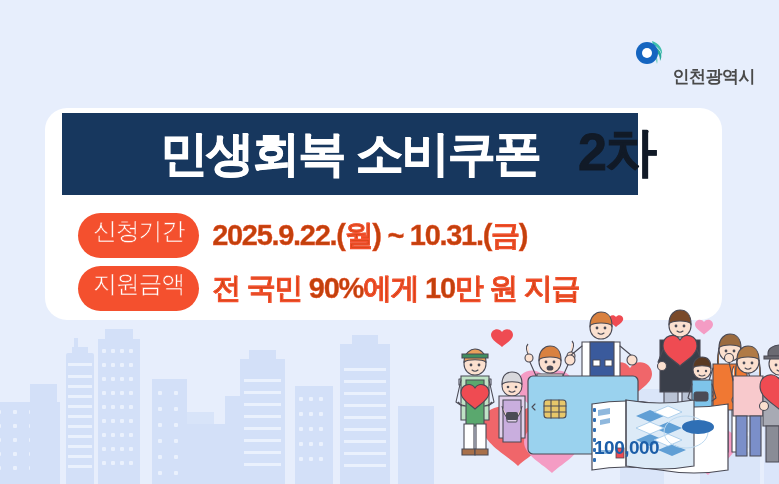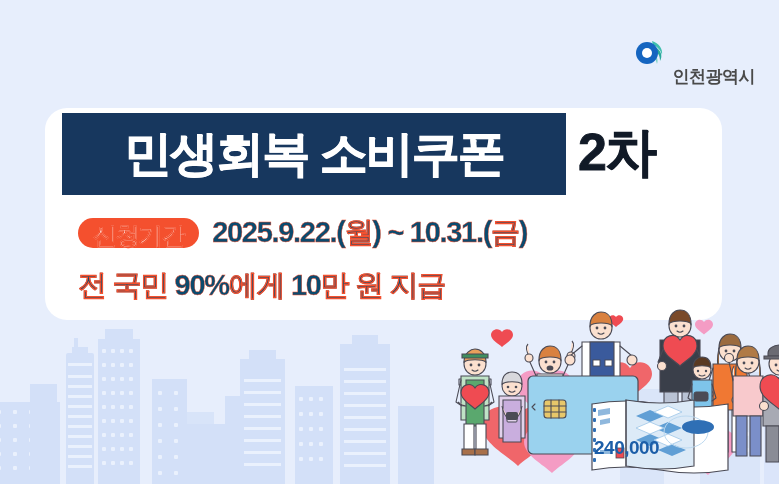--- a/index.html
+++ b/index.html
@@ -55,21 +55,21 @@
   .card {
     position: absolute; left: 45px; top: 108px;
     width: 677px; height: 212px;
     background: #ffffff;
     border-radius: 22px;
   }
 
   
   .navy-block {
     position: absolute; left: 62px; top: 113px;
-    width: 504px; height: 82px;
+    width: 576px; height: 82px;
     background: #17375e;
     display: flex; align-items: center; justify-content: center;
   }
   .navy-title {
     color: #ffffff;
     font-size: 48px; font-weight: 800; letter-spacing: -2px;
     line-height: 1;
     -webkit-text-stroke: 0.8px #ffffff;
   }
   .phase {
@@ -82,28 +82,28 @@
   
   .info-row {
     position: absolute; left: 78px;
     display: flex; align-items: center; gap: 13px;
   }
   .info-row.r1 { top: 213px; }
   .info-row.r2 { top: 266px; }
   .pill {
     background: #f4502e; color: #ffffff;
     border-radius: 999px;
-    padding: 5px 15px 0 15px;
-    font-size: 24px; font-weight: 700; letter-spacing: -1.2px;
+    padding: 5px 15px 15px 15px;
+    font-size: 24px; font-weight: 400; letter-spacing: -1.2px;
     line-height: 1.05;
     -webkit-text-stroke: 0.5px #f4502e;
     white-space: nowrap;
   }
   .info-val {
-    color: #0c4a6e;
+    color: #c2410c;
     font-size: 29px; font-weight: 800; letter-spacing: -1.3px;
     white-space: nowrap;
     -webkit-text-stroke: 0.4px #f4502e;
   }
 
   
   .illus { position: absolute; left: 440px; top: 300px; width: 339px; height: 184px; }
   .illus svg { display: block; }
 
   .voucher-amount {
@@ -319,20 +319,21 @@
   <div class="navy-block">
     <span class="navy-title">민생회복 소비쿠폰</span>
   </div>
   <div class="phase">2차</div>
 
   <div class="info-row r1">
     <span class="pill">신청기간</span>
     <span class="info-val">2025.9.22.(월) ~ 10.31.(금)</span>
   </div>
   <div class="info-row r2">
+    <span class="pill">지원금액</span>
     <span class="info-val">전 국민 90%에게 10만 원 지급</span>
   </div>
 
   <div class="illus">
     <svg width="339" height="184" viewBox="0 0 339 184" aria-hidden="true">
       <defs>
         <style>
           .ol { stroke:#4a4a55; stroke-width:1.1; stroke-linejoin:round; stroke-linecap:round; fill:none; }
           .sk { fill:#fbe0cf; stroke:#4a4a55; stroke-width:1.1; }
         </style>
@@ -538,15 +539,15 @@
         </g>
         <rect x="176" y="148" width="8" height="10" fill="#ef4b52" stroke="#4a4a55" stroke-width="0.8"></rect>
         <rect x="160" y="150" width="12" height="4" fill="#8fb8dd"></rect>
         <path d="M236 108 h44 v8 h-44z" fill="none"></path>
         <ellipse cx="258" cy="127" rx="16" ry="7" fill="#2f6fb5"></ellipse>
       </g>
     </svg>
 
   </div>
 
-  <div class="voucher-amount">240,000</div>
+  <div class="voucher-amount">100,000</div>
 
 </div>
 
 </body></html>

